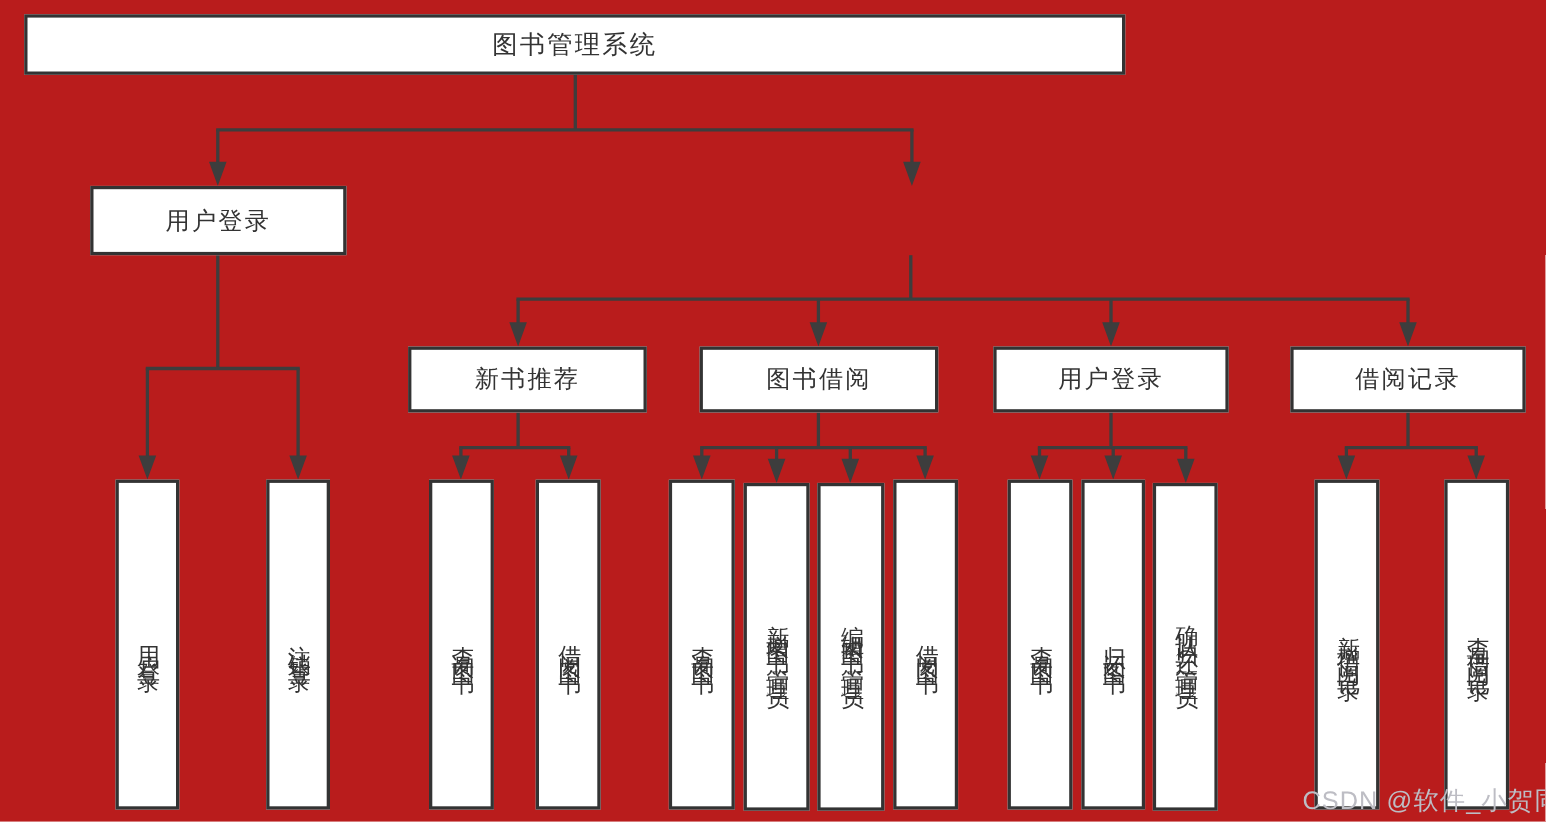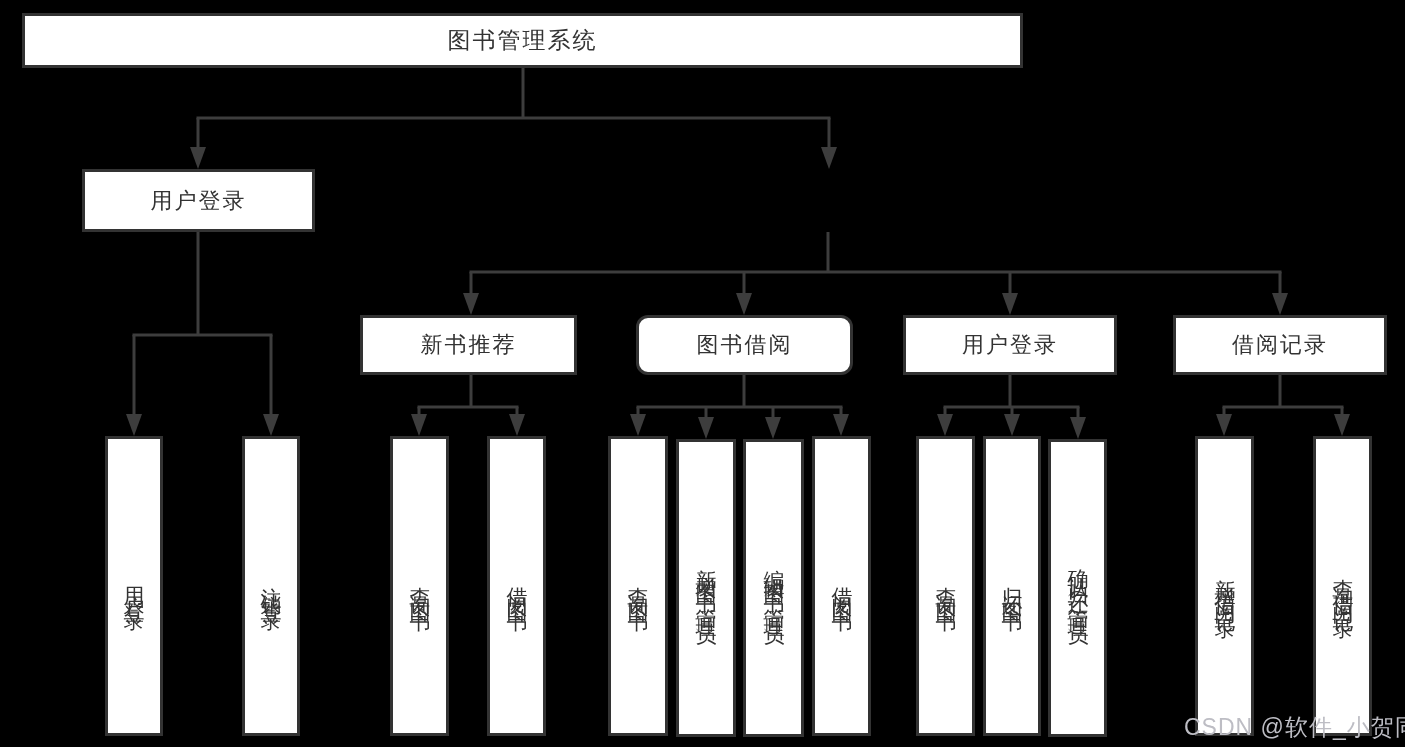--- a/index.html
+++ b/index.html
@@ -1,17 +1,17 @@
 <!DOCTYPE html>
 <html><head>
 <meta charset="utf-8">
 <style>
   html,body{margin:0;padding:0;background:#fff;}
   #canvas{
-    position:relative;width:1405px;height:747px;background:#000000;
+    position:relative;width:1405px;height:747px;background:#b91c1c;
     font-family:"Liberation Sans",sans-serif;overflow:hidden;
   }
   #connectors{position:absolute;left:0;top:0;z-index:1;}
   .node{
     position:absolute;box-sizing:border-box;background:#ffffff;
     border:3px solid #333333;color:#333333;z-index:2;
     display:flex;align-items:center;justify-content:center;
   }
   .h{font-size:22px;letter-spacing:2px;}
   .root{font-size:23px;}
@@ -83,22 +83,22 @@
       <line x1="1224" y1="407" x2="1224" y2="417" stroke="#3d3d3d" stroke-width="3"></line>
       <polygon points="1216,414 1232,414 1224,436" fill="#3d3d3d"></polygon>
       <line x1="1342" y1="407" x2="1342" y2="417" stroke="#3d3d3d" stroke-width="3"></line>
       <polygon points="1334,414 1350,414 1342,436" fill="#3d3d3d"></polygon>
     </svg>
 
   <div class="node h root" style="left:22px;top:13px;width:1001px;height:55px;">图书管理系统</div>
 
   <div class="node h" style="left:82px;top:169px;width:233px;height:63px;">用户登录</div>
 
-  <div class="node h" style="left:360px;top:315px;width:217px;height:60px;">新书推荐</div>
-  <div class="node h" style="left:636px;top:315px;width:217px;height:60px;border-radius:12px;">图书借阅</div>
+  <div class="node h" style="left:371px;top:315px;width:217px;height:60px;">新书推荐</div>
+  <div class="node h" style="left:636px;top:315px;width:217px;height:60px;">图书借阅</div>
   <div class="node h" style="left:903px;top:315px;width:214px;height:60px;">用户登录</div>
   <div class="node h" style="left:1173px;top:315px;width:214px;height:60px;">借阅记录</div>
 
   <div class="node v" style="left:105px;top:436px;width:58px;height:300px;">用户登录</div>
   <div class="node v" style="left:242px;top:436px;width:58px;height:300px;">注销登录</div>
 
   <div class="node v" style="left:390px;top:436px;width:59px;height:300px;">查询图书</div>
   <div class="node v" style="left:487px;top:436px;width:59px;height:300px;">借阅图书</div>
 
   <div class="node v v2" style="left:608px;top:436px;width:60px;height:300px;">查询图书</div>

